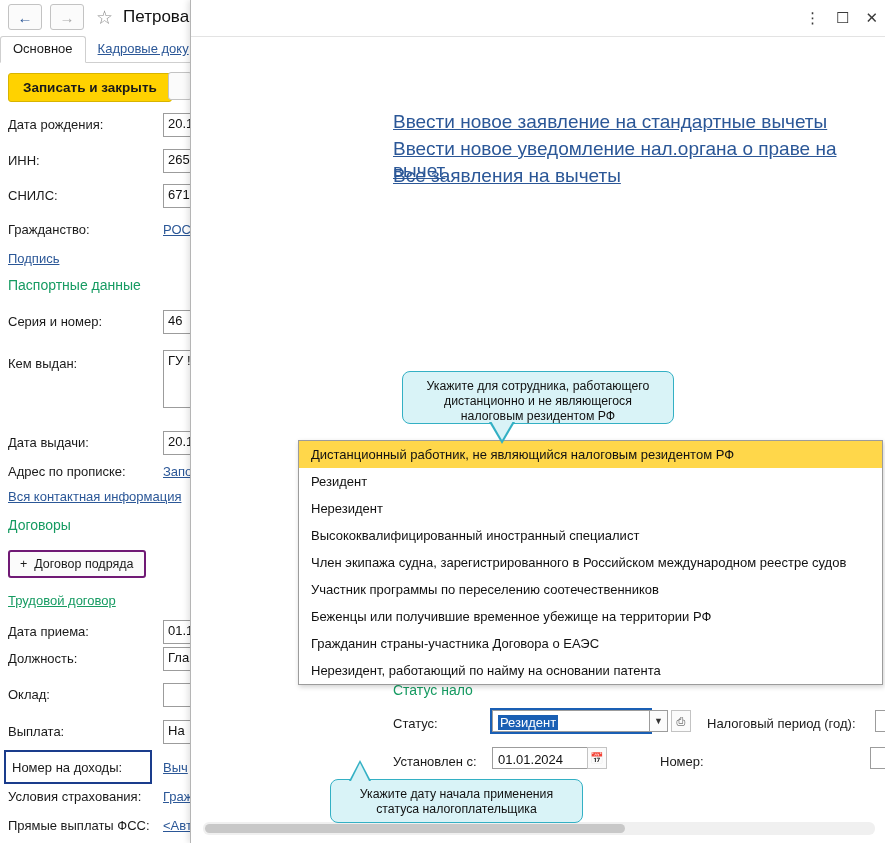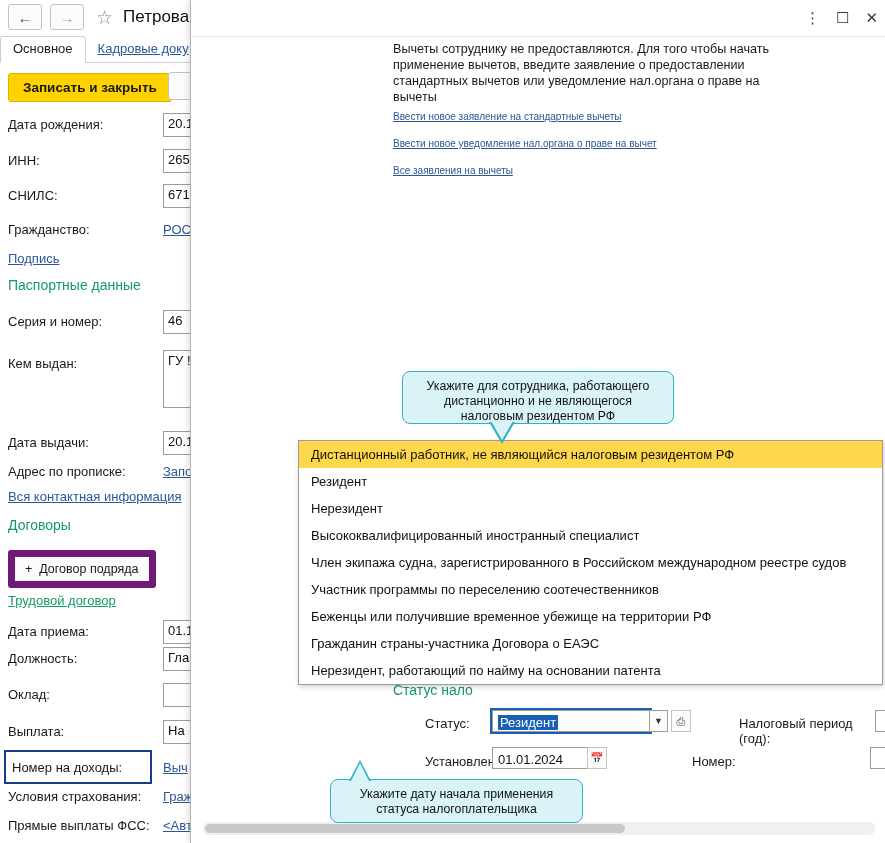--- a/index.html
+++ b/index.html
@@ -72,21 +72,21 @@
     height: 20px; padding: 2px 4px 0 4px;
     font-size: 13px; color: #111;
     overflow: hidden; white-space: nowrap;
   }
   .frm-link { color: #2b5797; text-decoration: underline; }
   .section-head { position: absolute; left: 8px; color: #169b62; font-size: 14px; }
   .green-link { color: #169b62; text-decoration: underline; }
 
   .addbtn {
     position: absolute; left: 8px;
-    border: 7px solid #701a75; border-radius: 3px; background: #fbfbfb;
+    border: 2px solid #701a75; border-radius: 3px; background: #fbfbfb;
     padding: 5px 10px; font-size: 12.5px; color: #1a1a1a;
   }
 
   .focus-box {
     position: absolute; left: 4px; top: 750px; width: 148px; height: 34px;
     border: 2px solid #1a3c8c; background: #ffffff;
     display: flex; align-items: center; padding-left: 6px;
     font-size: 13px; box-sizing: border-box;
   }
 
@@ -127,21 +127,21 @@
     color: #3a3a3a; font-size: 15px;
   }
   .dlg-ctrls span { cursor: default; }
 
   .note {
     position: absolute; left: 202px; top: 41px; width: 390px;
     font-size: 12.6px; color: #1a1a1a; line-height: 16px;
   }
   .dlg-link {
     position: absolute; left: 202px;
-    color: #2b5797; text-decoration: underline; font-size: 10px;
+    color: #2b5797; text-decoration: underline; font-size: 19px;
   }
 
   
   .dropdown {
     position: absolute; left: 298px; top: 440px; width: 585px;
     border: 1px solid #9c9c9c; background: #ffffff;
     box-shadow: 1px 2px 5px rgba(0,0,0,0.18);
     box-sizing: border-box;
   }
   .dd-item {
@@ -159,21 +159,21 @@
   }
   .callout .tail {
     position: absolute; width: 0; height: 0;
   }
 
   
   .status-head {
     position: absolute; left: 202px; top: 682px;
     color: #169b62; font-size: 14px;
   }
-  .lbl { position: absolute; font-size: 13px; color: #1a1a1a; margin-left: 32px; }
+  .lbl { position: absolute; font-size: 13px; color: #1a1a1a; }
   .inp {
     position: absolute; border: 1px solid #9c9c9c; background: #fff;
     height: 22px; box-sizing: border-box;
     font-size: 13px; color: #111; padding: 2px 4px 0 5px;
     display: flex; align-items: center;
   }
   .inp .sel-text {
     background: #1a5fb4; color: #ffffff; padding: 0 2px;
   }
   .combo-btn {
@@ -279,21 +279,20 @@
   <div class="dlg">
 
     <div class="dlg-titlebar">
       <div class="dlg-ctrls">
         <span>⋮</span>
         <span>☐</span>
         <span>✕</span>
       </div>
     </div>
 
-    <div class="note">Вычеты сотруднику не предоставляются. Для того чтобы начать применение вычетов, введите заявление о предоставлении стандартных вычетов или уведомление нал.органа о праве на вычеты</div>
 
     <div class="dlg-link" style="top:111px">Ввести новое заявление на стандартные вычеты</div>
     <div class="dlg-link" style="top:138px">Ввести новое уведомление нал.органа о праве на вычет</div>
     <div class="dlg-link" style="top:165px">Все заявления на вычеты</div>
 
     <div class="status-head">Статус нало</div>
 
     <div class="lbl" style="left:202px; top:716px">Статус:</div>
     <div class="inp focus-outline" style="left:301px; top:710px; width:158px;">
       <span class="sel-text">Резидент</span>

